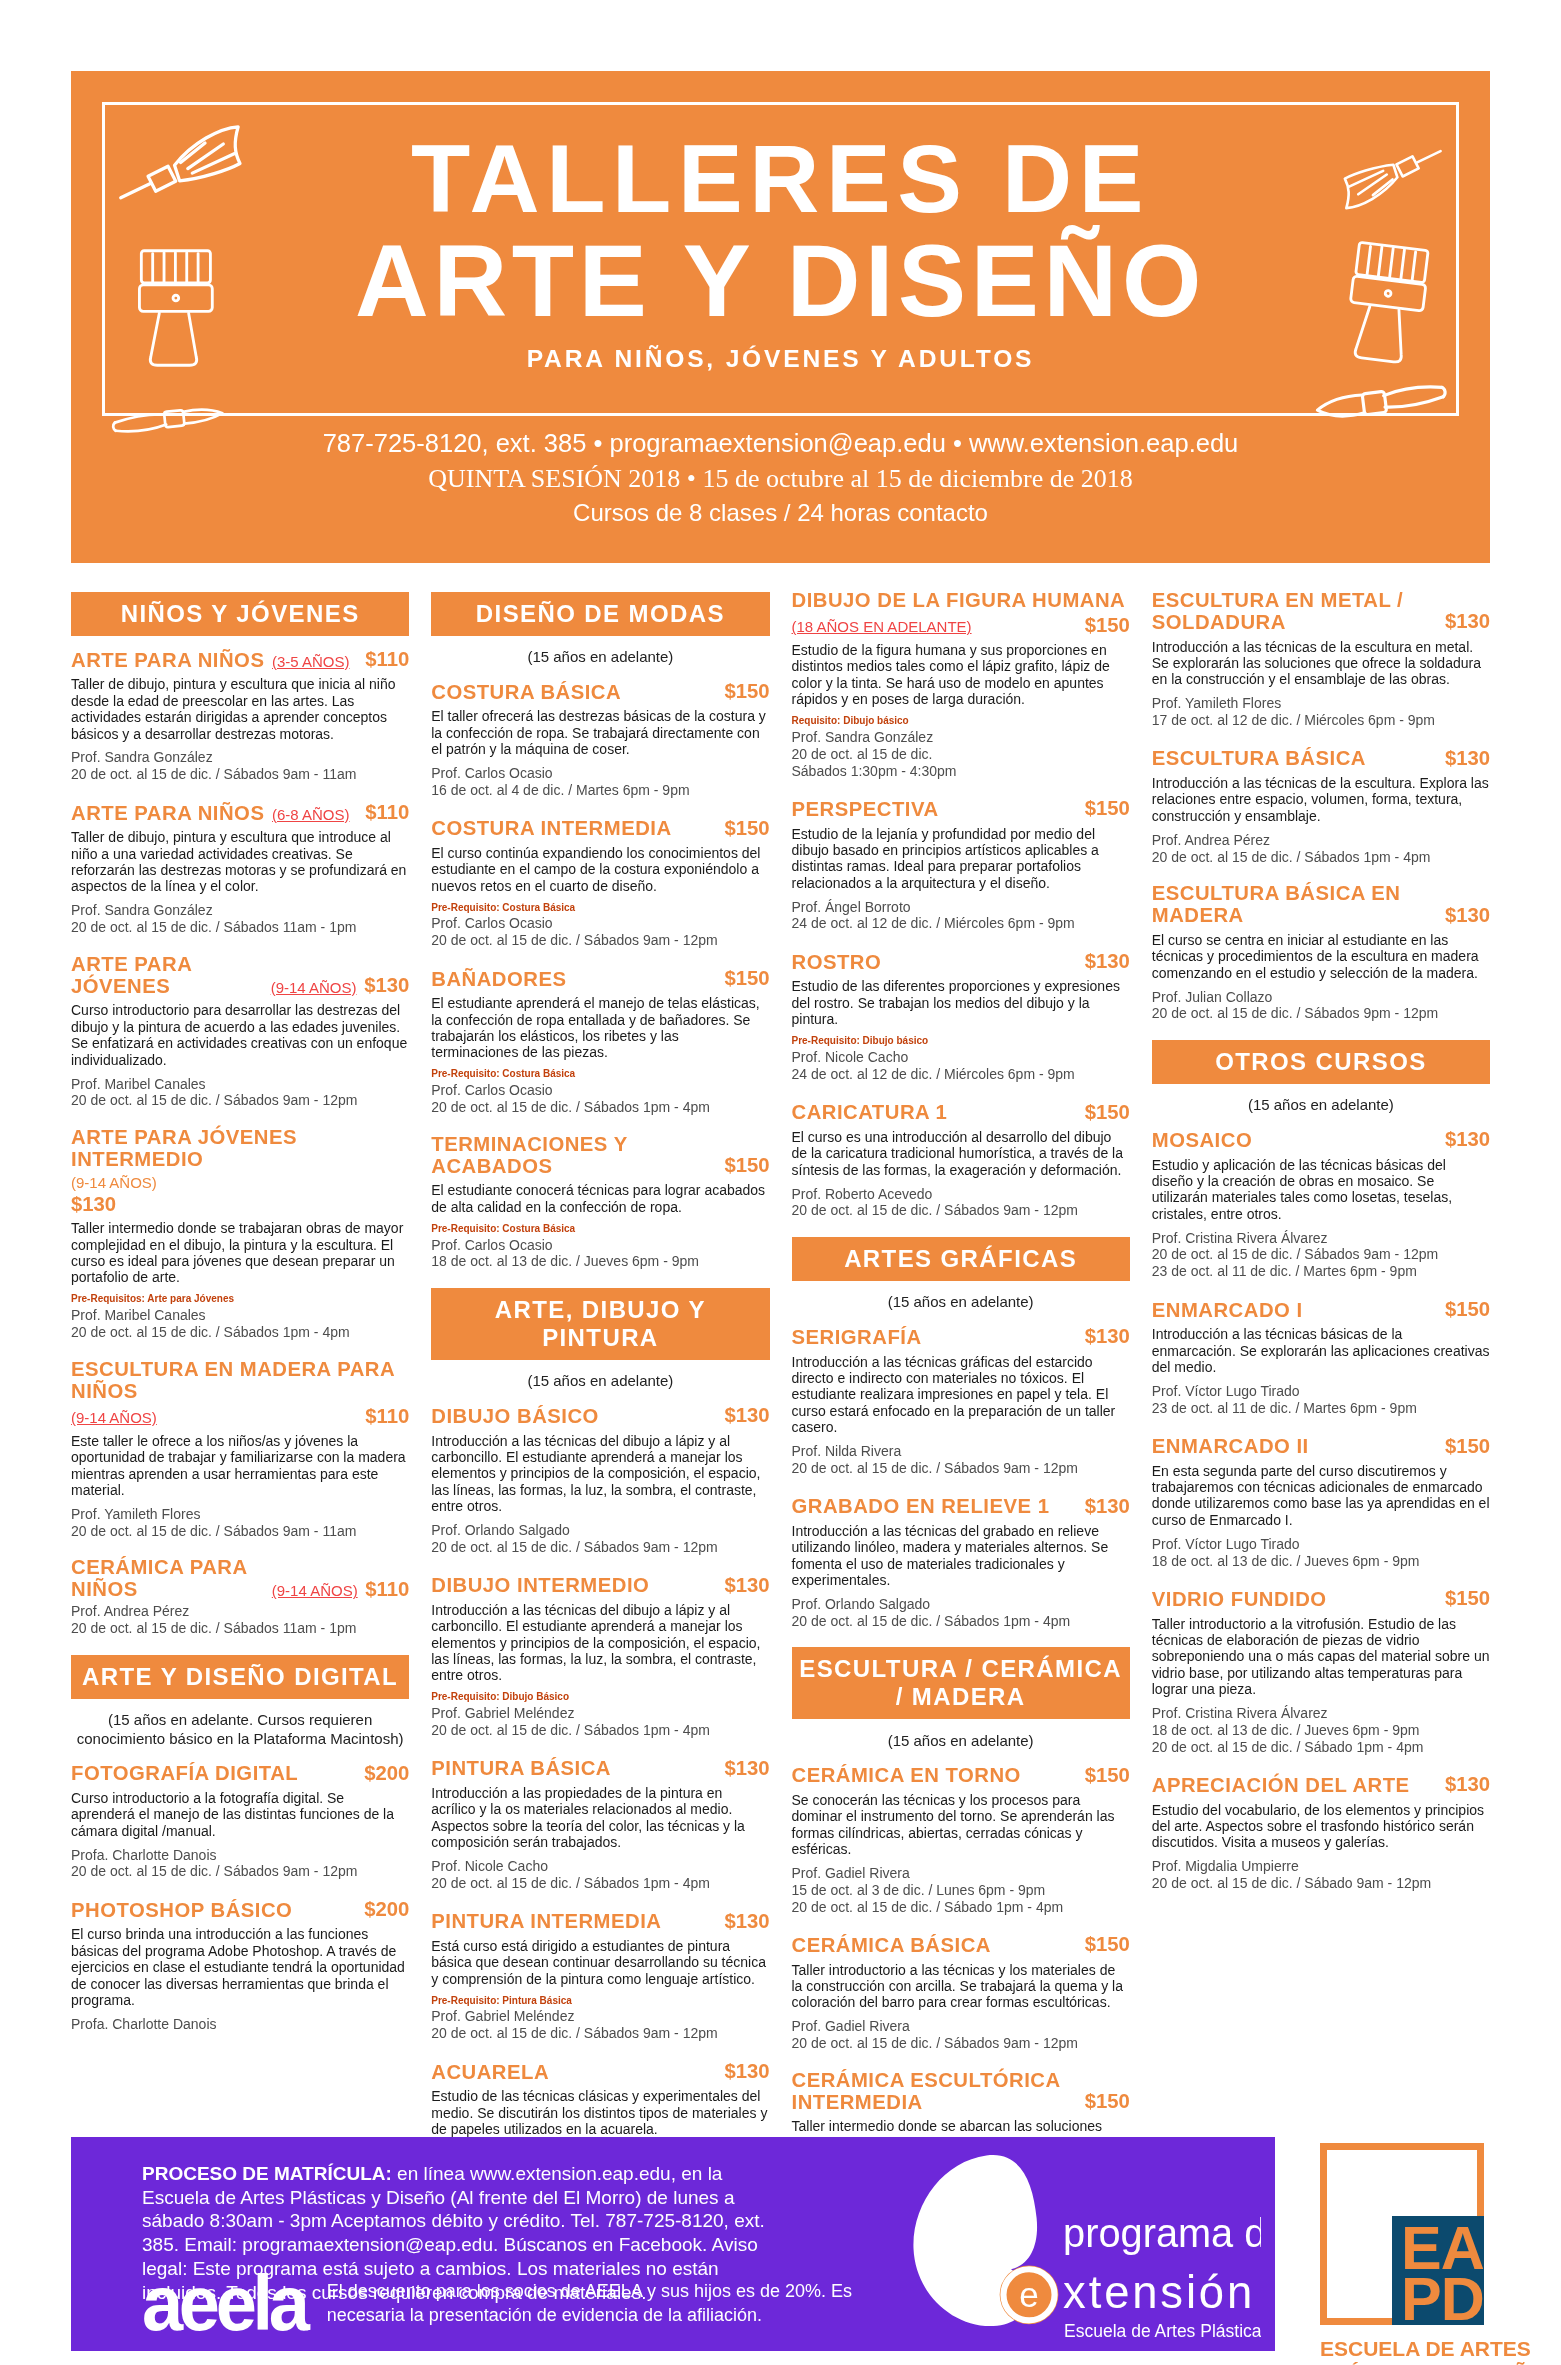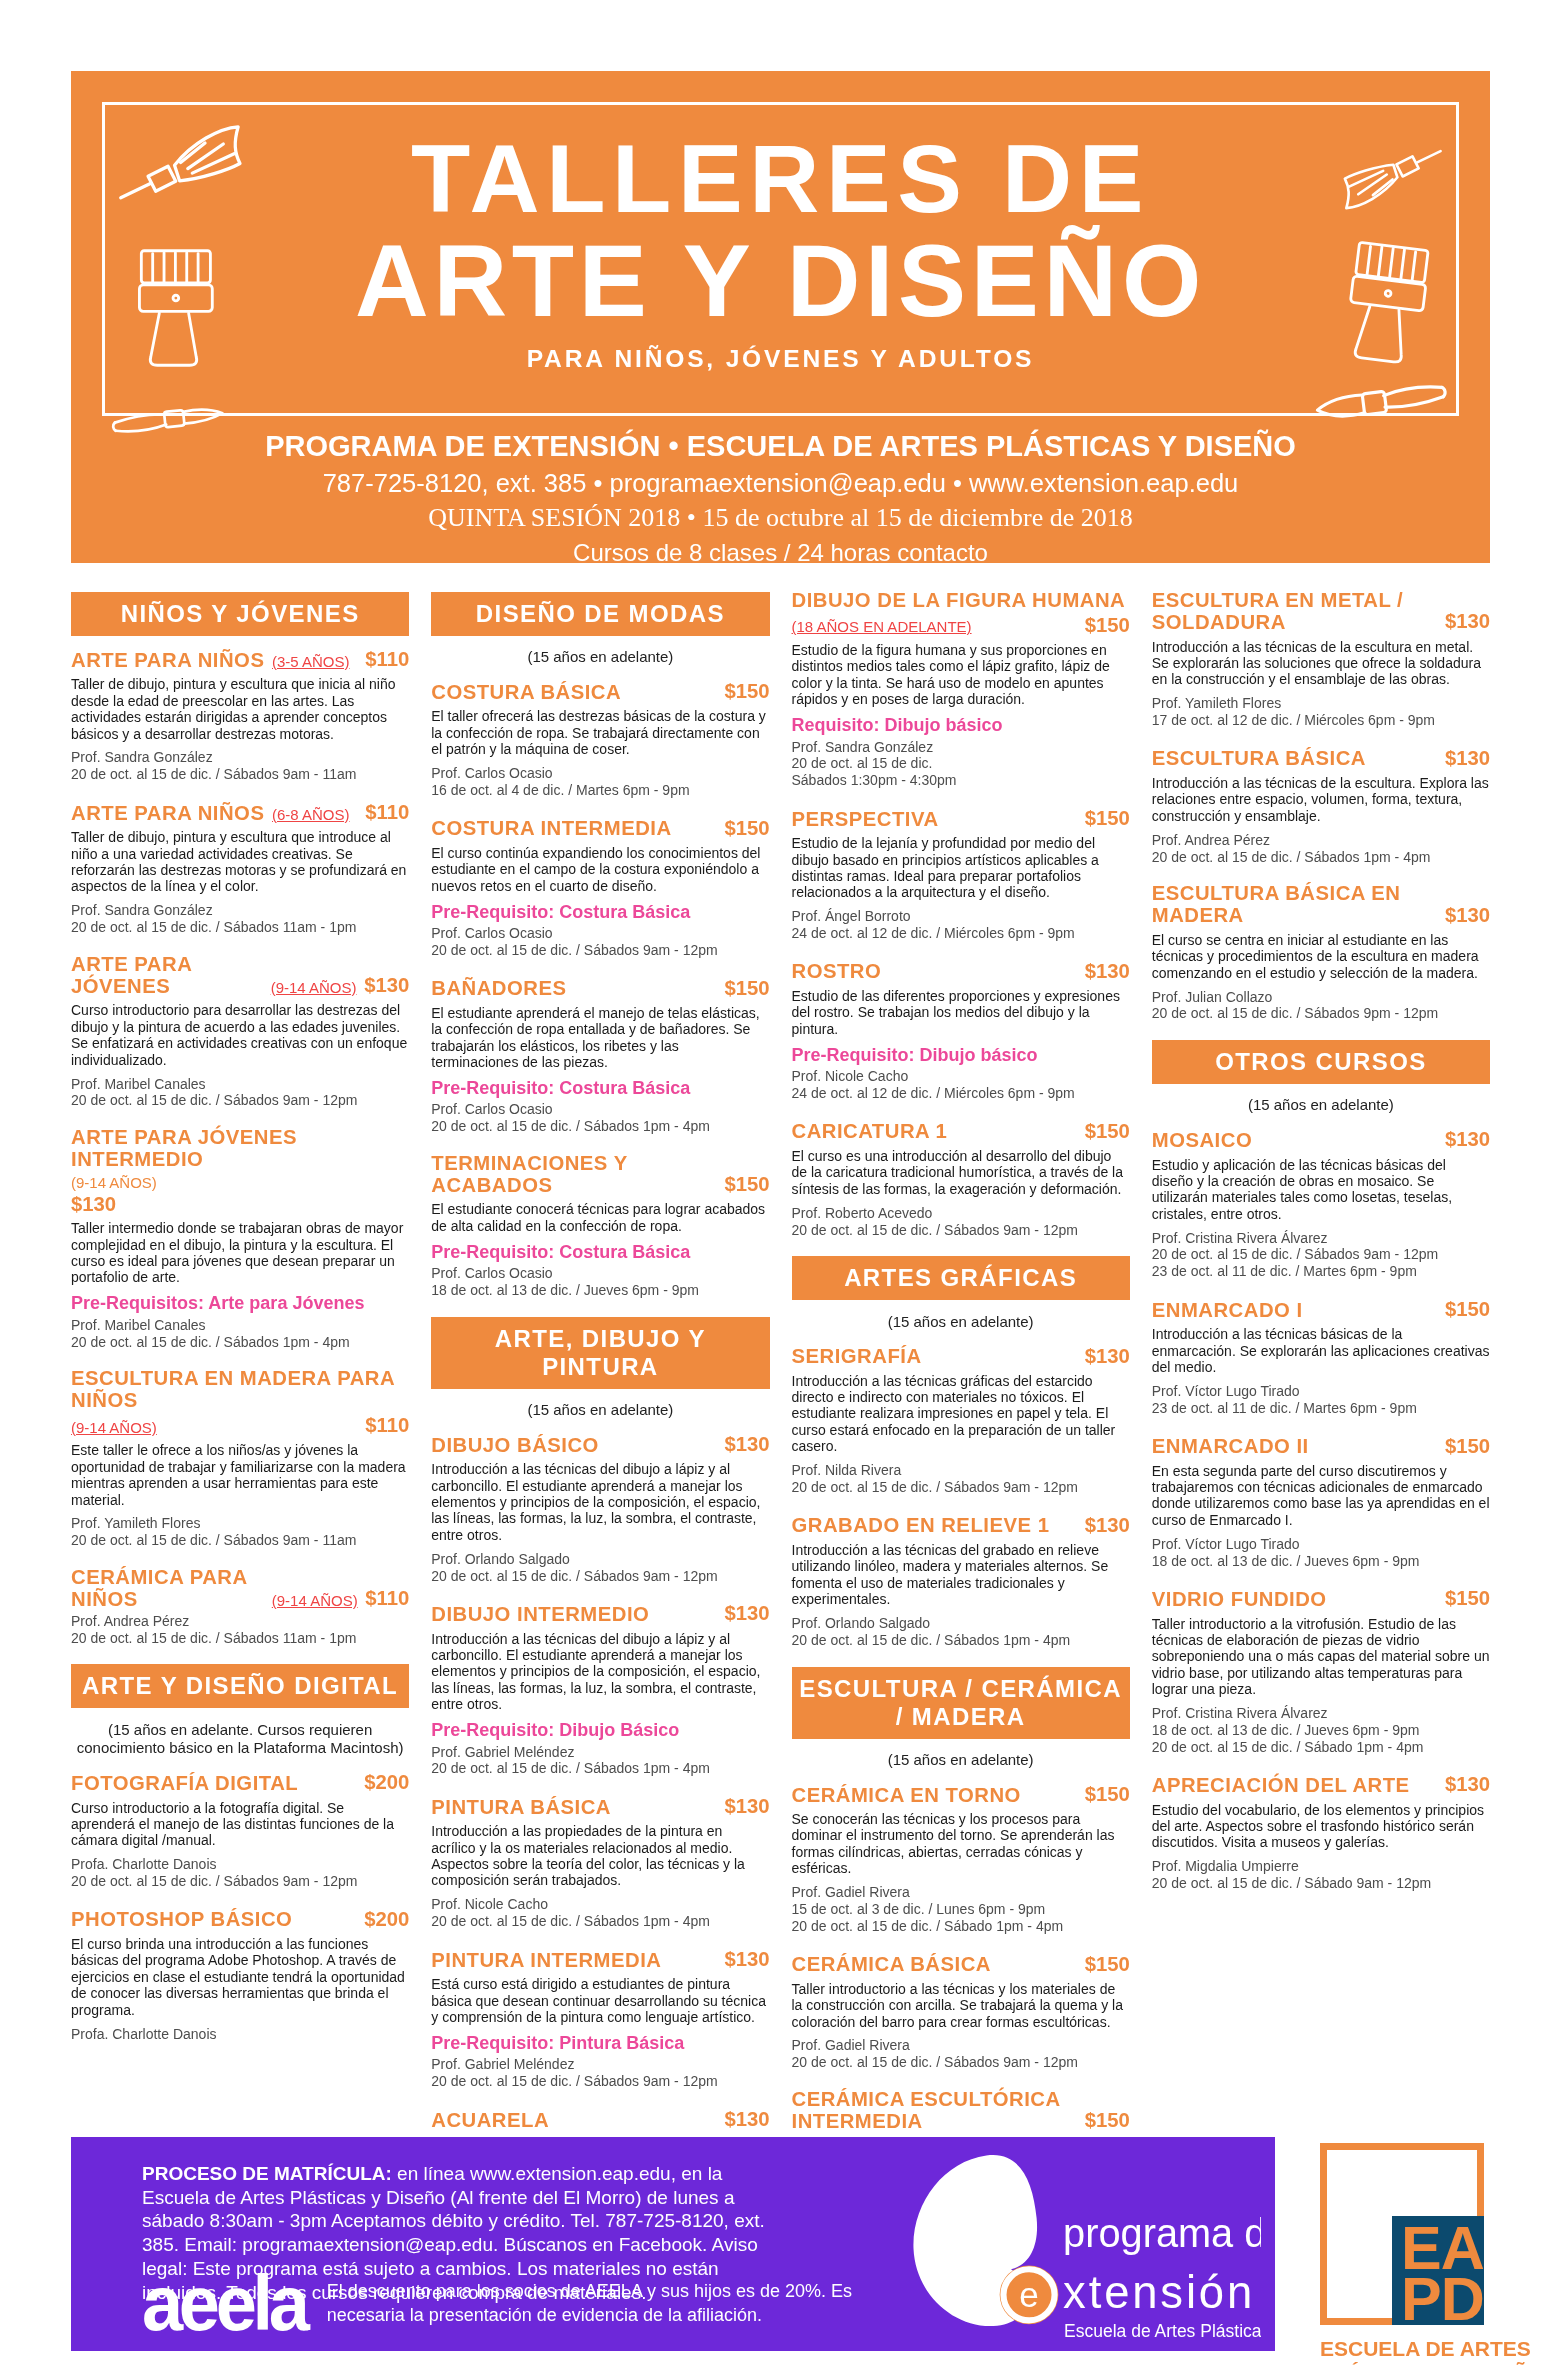--- a/index.html
+++ b/index.html
@@ -26,21 +26,21 @@
   .note{font-size:15px;color:#222;text-align:center;line-height:1.25;margin:0 0 13.2px;}
   .course{margin-bottom:18px;}
   .course-head{display:flex;align-items:flex-end;column-gap:7.6px;}
   .course-title{color:#EF8A3E;font-weight:bold;font-size:20.3px;line-height:1.08;letter-spacing:0.5px;}
   .course-age{color:#ef4444;font-size:15px;white-space:nowrap;padding-bottom:1.9px;text-decoration:underline;}
   .course-price{color:#EF8A3E;font-weight:bold;font-size:20.3px;margin-left:auto;padding-bottom:0.5px;}
   .sub-head{display:flex;align-items:flex-end;margin-top:1.9px;}
   .age-own-line{color:#EF8A3E;font-size:15px;margin-top:2.8px;}
   .price-own-line{color:#EF8A3E;font-weight:bold;font-size:20.3px;margin-top:1.9px;}
   .desc{font-size:14px;line-height:1.17;color:#1b1b1b;margin:4.7px 0 7.6px;}
-  .prereq{font-size:18px;font-weight:bold;color:#ec4899;margin:0;line-height:1.2;}
+  .prereq{font-size:10px;font-weight:bold;color:#c2410c;margin:0;line-height:1.2;}
   .meta{margin-top:1.9px;}
   .meta p{font-size:14px;color:#4d4d4d;margin:0;line-height:1.2;}
   
   .foot-band{position:absolute;left:71px;top:2137px;width:1204px;height:214px;background:#6d28d9;color:#fff;text-decoration:underline;}
   .matricula{position:absolute;left:71px;top:24.6px;width:634px;font-size:19px;line-height:1.26;margin:0;}
   .matricula .lead{font-weight:bold;}
   .aeela-row{position:absolute;left:71px;top:140px;width:710px;display:flex;align-items:center;column-gap:21px;}
   .aeela-word{font-weight:bold;font-size:74px;letter-spacing:-4.3px;line-height:0.72;transform:scaleY(1.05);}
   .aeela-text{font-size:18px;line-height:1.3;flex:1;}
   .pe-logo{position:absolute;right:14px;top:9.5px;}
@@ -116,21 +116,20 @@
           </g>
       </svg>
 
       <h1 style="margin:0;">
         <div class="hero-title-1">TALLERES DE</div>
         <div class="hero-title-2">ARTE Y DISEÑO</div>
       </h1>
       <div class="hero-sub">PARA NIÑOS, JÓVENES Y ADULTOS</div>
     </div>
     <div class="hero-info">
-      <div class="info-org">PROGRAMA DE EXTENSIÓN • ESCUELA DE ARTES PLÁSTICAS Y DISEÑO</div>
       <div class="info-contact">787-725-8120, ext. 385 • programaextension@eap.edu • www.extension.eap.edu</div>
       <div class="info-session">QUINTA SESIÓN 2018 • 15 de octubre al 15 de diciembre de 2018</div>
       <div class="info-duration">Cursos de 8 clases / 24 horas contacto</div>
     </div>
   </header>
 
   <main class="cols">
       <section class="col">
         <div class="bar">NIÑOS Y JÓVENES</div>
         <article class="course">

